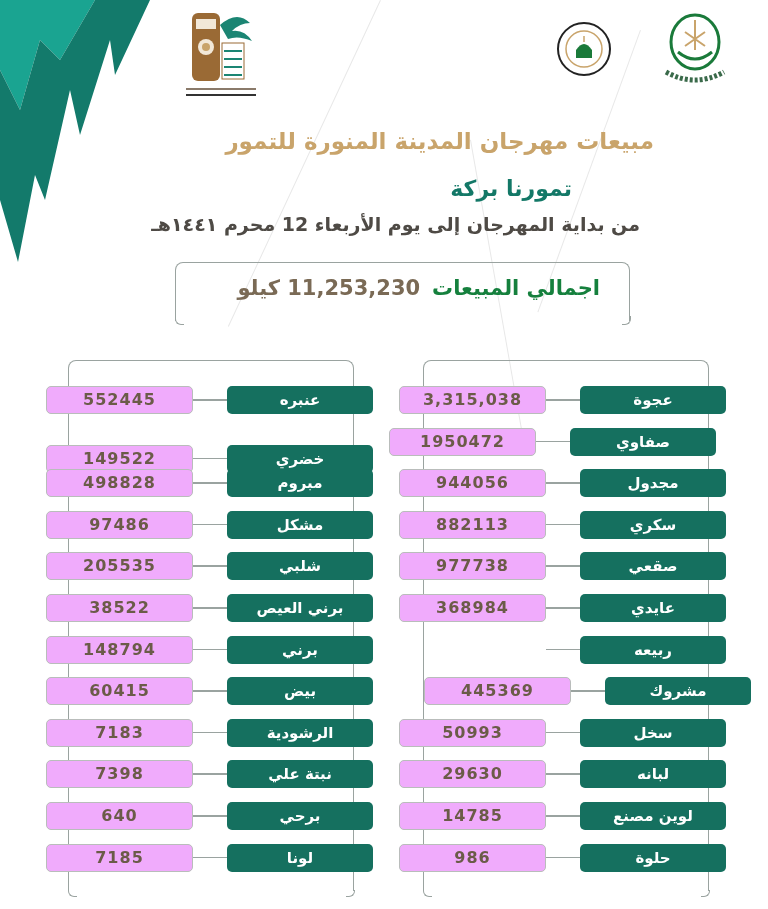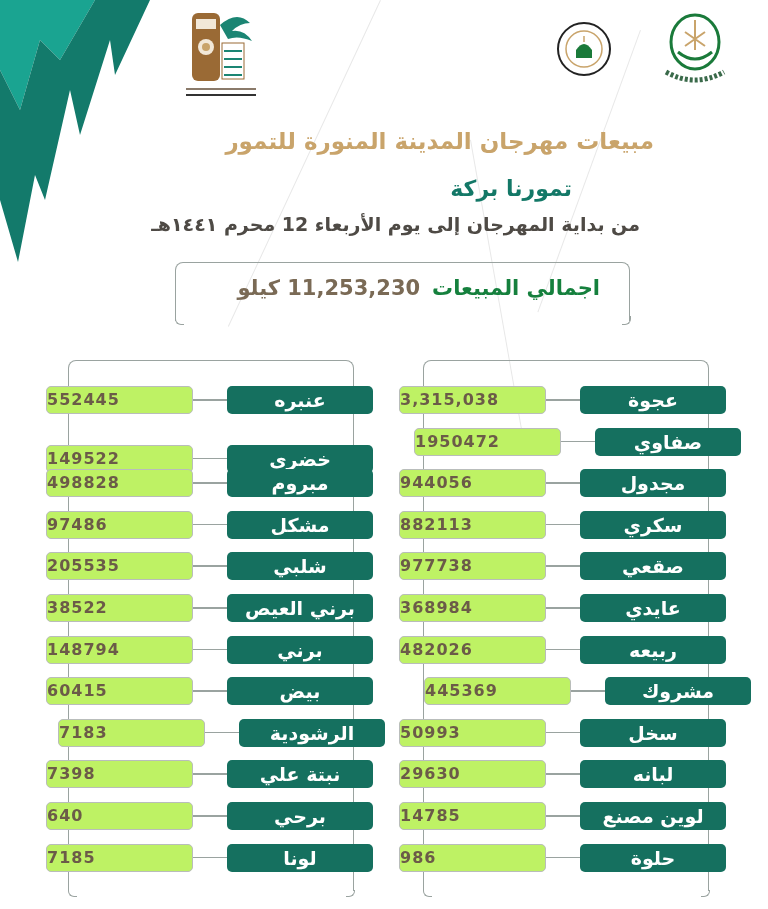--- a/index.html
+++ b/index.html
@@ -42,28 +42,28 @@
   .col-frame {
     position:absolute; top:360px; height:530px;
     border:1.5px solid #9aa3a0; border-bottom:none; border-radius:8px 8px 0 0;
   }
   .col-frame .tick { position:absolute; bottom:-6px; width:8px; height:6px; border-bottom:1.5px solid #9aa3a0; }
   .col-frame .tick.l { left:-1.5px; border-left:1.5px solid #9aa3a0; border-radius:0 0 0 6px; }
   .col-frame .tick.r { right:-1.5px; border-right:1.5px solid #9aa3a0; border-radius:0 0 6px 0; }
   .row { position:absolute; height:28px; }
   .val {
     position:absolute; left:0; top:0; width:145px; height:26px;
-    background:#bef264; border:1.5px solid #b9bdbb; border-radius:5px;
-    color:#6b5b48; font-weight:bold; font-size:16px; line-height:26px;
+    background:#f0abfc; border:1.5px solid #b9bdbb; border-radius:5px;
+    color:#6b5b48; font-weight:bold; font-size:16px; text-align:center; line-height:26px;
     letter-spacing:1px;
   }
   .conn { position:absolute; left:147px; top:13px; width:34px; height:1.5px; background:#9aa3a0; }
   .lab {
     position:absolute; left:181px; top:0; width:146px; height:28px;
-    background:#15705f; border-radius:5px; color:#ffffff; font-weight:bold; font-size:19px;
+    background:#15705f; border-radius:5px; color:#ffffff; font-weight:bold; font-size:15px;
     text-align:center; line-height:28px; direction:rtl;
   }
 </style>
 </head>
 <body>
 
 <div class="bgline" style="left:380px;top:0;height:360px;transform:rotate(25deg);"></div>
 <div class="bgline" style="left:470px;top:140px;height:320px;transform:rotate(-10deg);"></div>
 <div class="bgline" style="left:640px;top:30px;height:300px;transform:rotate(20deg);"></div>
 
@@ -118,21 +118,21 @@
   <span class="tick l"></span>
     <span class="tick r"></span>
 </div>
 
 <div id="right-col">
     <div class="row" style="left: 399px; top: 386px; width: 327px;">
       <div class="val">3,315,038</div>
       <div class="conn"></div>
       <div class="lab">عجوة</div>
     </div>
-    <div class="row" style="left: 414px; top: 427.6px; width: 327px;">
+    <div class="row" style="left: 389px; top: 427.6px; width: 327px;">
       <div class="val">1950472</div>
       <div class="conn"></div>
       <div class="lab">صفاوي</div>
     </div>
     <div class="row" style="left: 399px; top: 469.2px; width: 327px;">
       <div class="val">944056</div>
       <div class="conn"></div>
       <div class="lab">مجدول</div>
     </div>
     <div class="row" style="left: 399px; top: 510.8px; width: 376px;">
@@ -144,21 +144,20 @@
       <div class="val">977738</div>
       <div class="conn"></div>
       <div class="lab">صقعي</div>
     </div>
     <div class="row" style="left: 399px; top: 594px; width: 327px;">
       <div class="val">368984</div>
       <div class="conn"></div>
       <div class="lab">عايدي</div>
     </div>
     <div class="row" style="left: 399px; top: 635.6px; width: 327px;">
-      <div class="val">482026</div>
       <div class="conn"></div>
       <div class="lab">ربيعه</div>
     </div>
     <div class="row" style="left: 399px; top: 677.2px; width: 293px; margin-left: 25px;">
       <div class="val">445369</div>
       <div class="conn"></div>
       <div class="lab">مشروك</div>
     </div>
     <div class="row" style="left: 399px; top: 718.8px; width: 284px;">
       <div class="val">50993</div>
@@ -216,21 +215,21 @@
     <div class="row" style="left: 46px; top: 635.6px; width: 327px;">
       <div class="val">148794</div>
       <div class="conn"></div>
       <div class="lab">برني</div>
     </div>
     <div class="row" style="left: 46px; top: 677.2px; width: 327px;">
       <div class="val">60415</div>
       <div class="conn"></div>
       <div class="lab">بيض</div>
     </div>
-    <div class="row" style="left: 58px; top: 718.8px; width: 327px;">
+    <div class="row" style="left: 46px; top: 718.8px; width: 327px;">
       <div class="val">7183</div>
       <div class="conn"></div>
       <div class="lab">الرشودية</div>
     </div>
     <div class="row" style="left: 46px; top: 760.4px; width: 327px;">
       <div class="val">7398</div>
       <div class="conn"></div>
       <div class="lab">نبتة علي</div>
     </div>
     <div class="row" style="left: 46px; top: 802px; width: 327px;">

